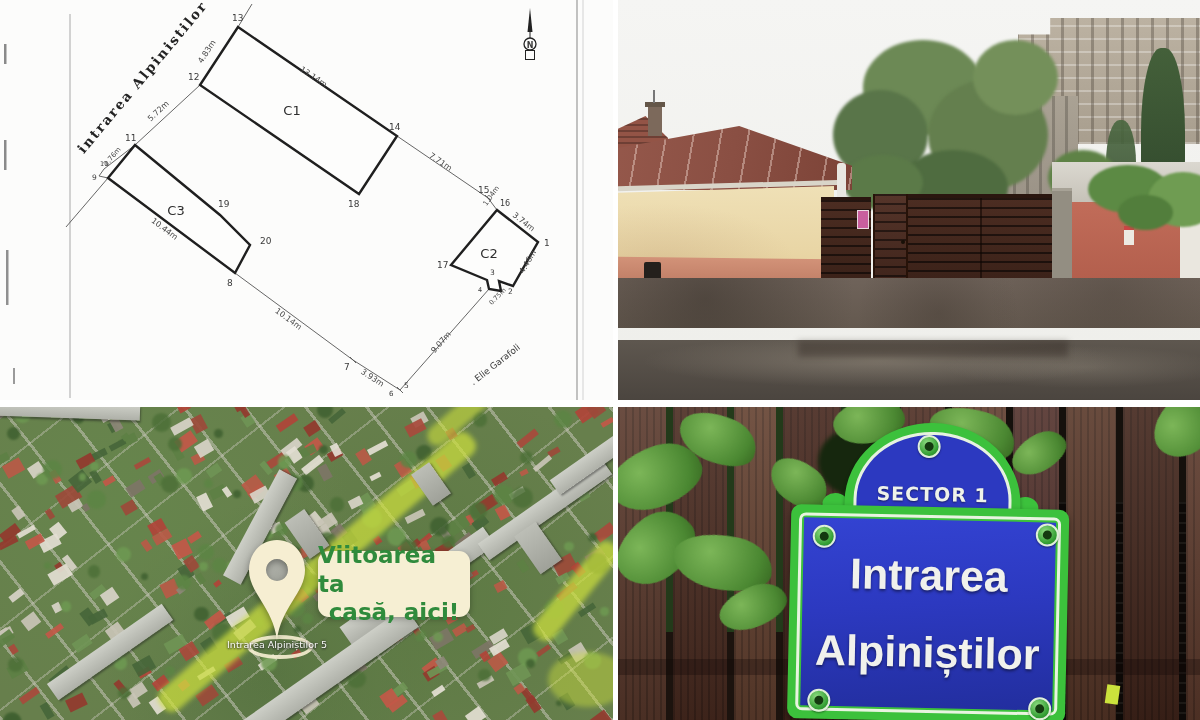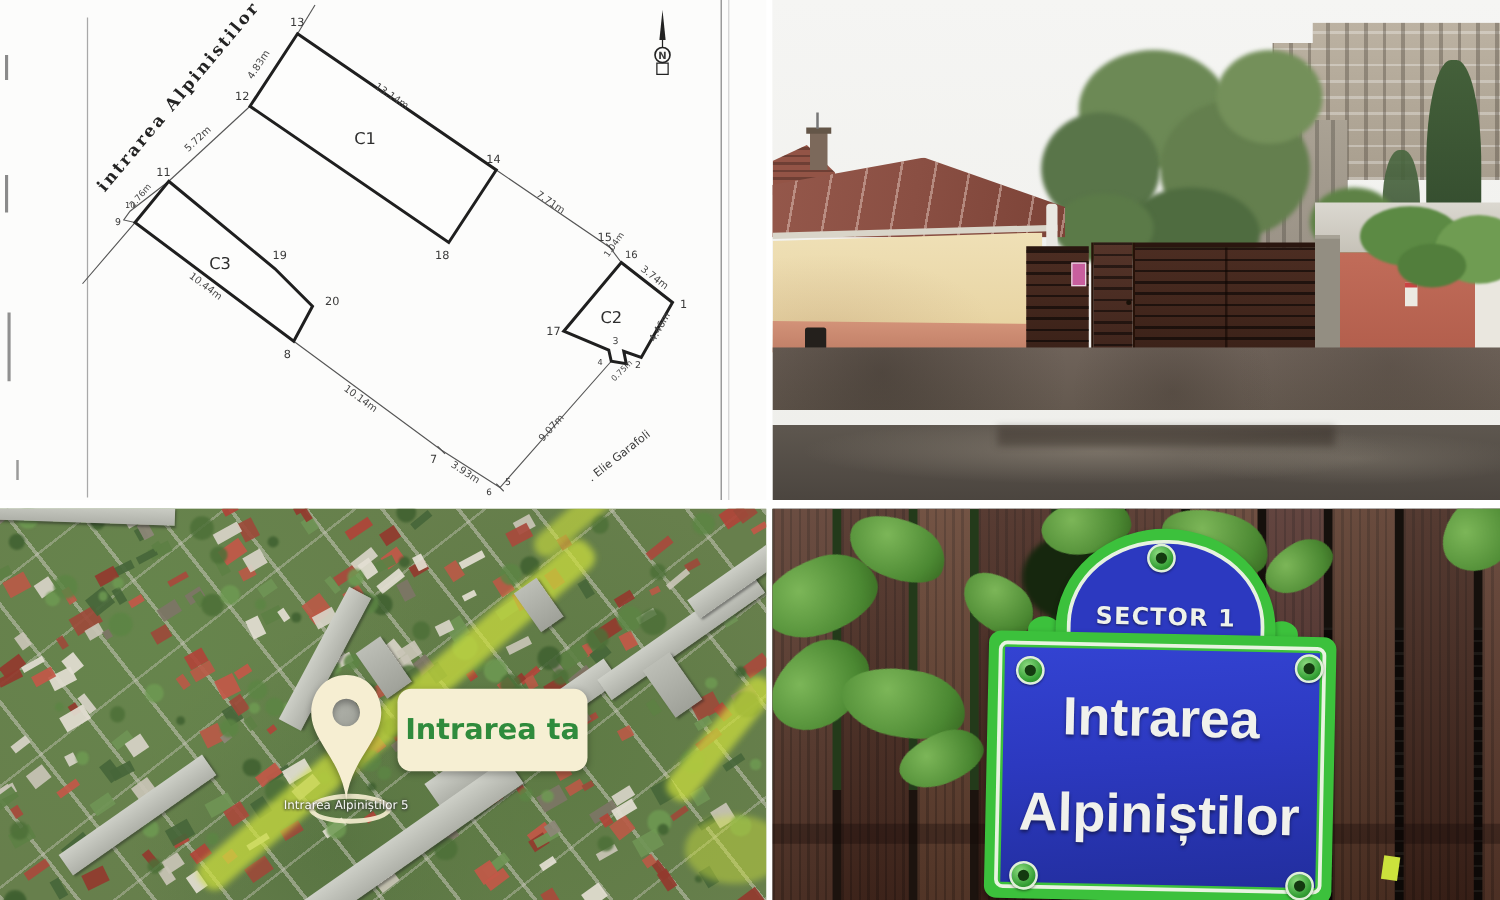--- a/index.html
+++ b/index.html
@@ -617,21 +617,22 @@
     <div class="tower" style="left:295px;top:105px;width:24px;height:44px;transform:rotate(-35deg);"></div>
     <div class="tower" style="left:262px;top:138px;width:22px;height:40px;transform:rotate(-35deg);"></div>
     <div class="tower" style="left:525px;top:118px;width:26px;height:46px;transform:rotate(-35deg);"></div>
     <div class="tower" style="left:420px;top:58px;width:22px;height:38px;transform:rotate(-35deg);"></div>
     <div id="bl-ellipse" class="abs"></div>
     <svg id="bl-pin" class="abs" viewBox="0 0 62 105">
       <path fill-rule="evenodd" fill="#f6eed2" d="M31 2 C14 2 3 16 3 32 c0 23 24 37 28 70 c4 -33 28 -47 28 -70 C59 16 48 2 31 2 Z
            M31 21 a11 11 0 1 0 0.001 0 Z"></path>
     </svg>
     <div id="bl-ribbon" class="abs">
-      <span>Intrarea ta</span>
+      <span>Viitoarea ta</span>
+      <span>casă, aici!</span>
     </div>
     <div id="bl-pinlabel" class="abs">Intrarea Alpiniștilor 5</div>
   </div>
 
   <div id="q-br" class="q">
     <div id="br-backL" class="abs"></div>
     <div id="br-backR" class="abs"></div>
     <div id="br-grille" class="abs"></div>
     <div id="br-planks" class="abs">
       <div class="plank"></div>

